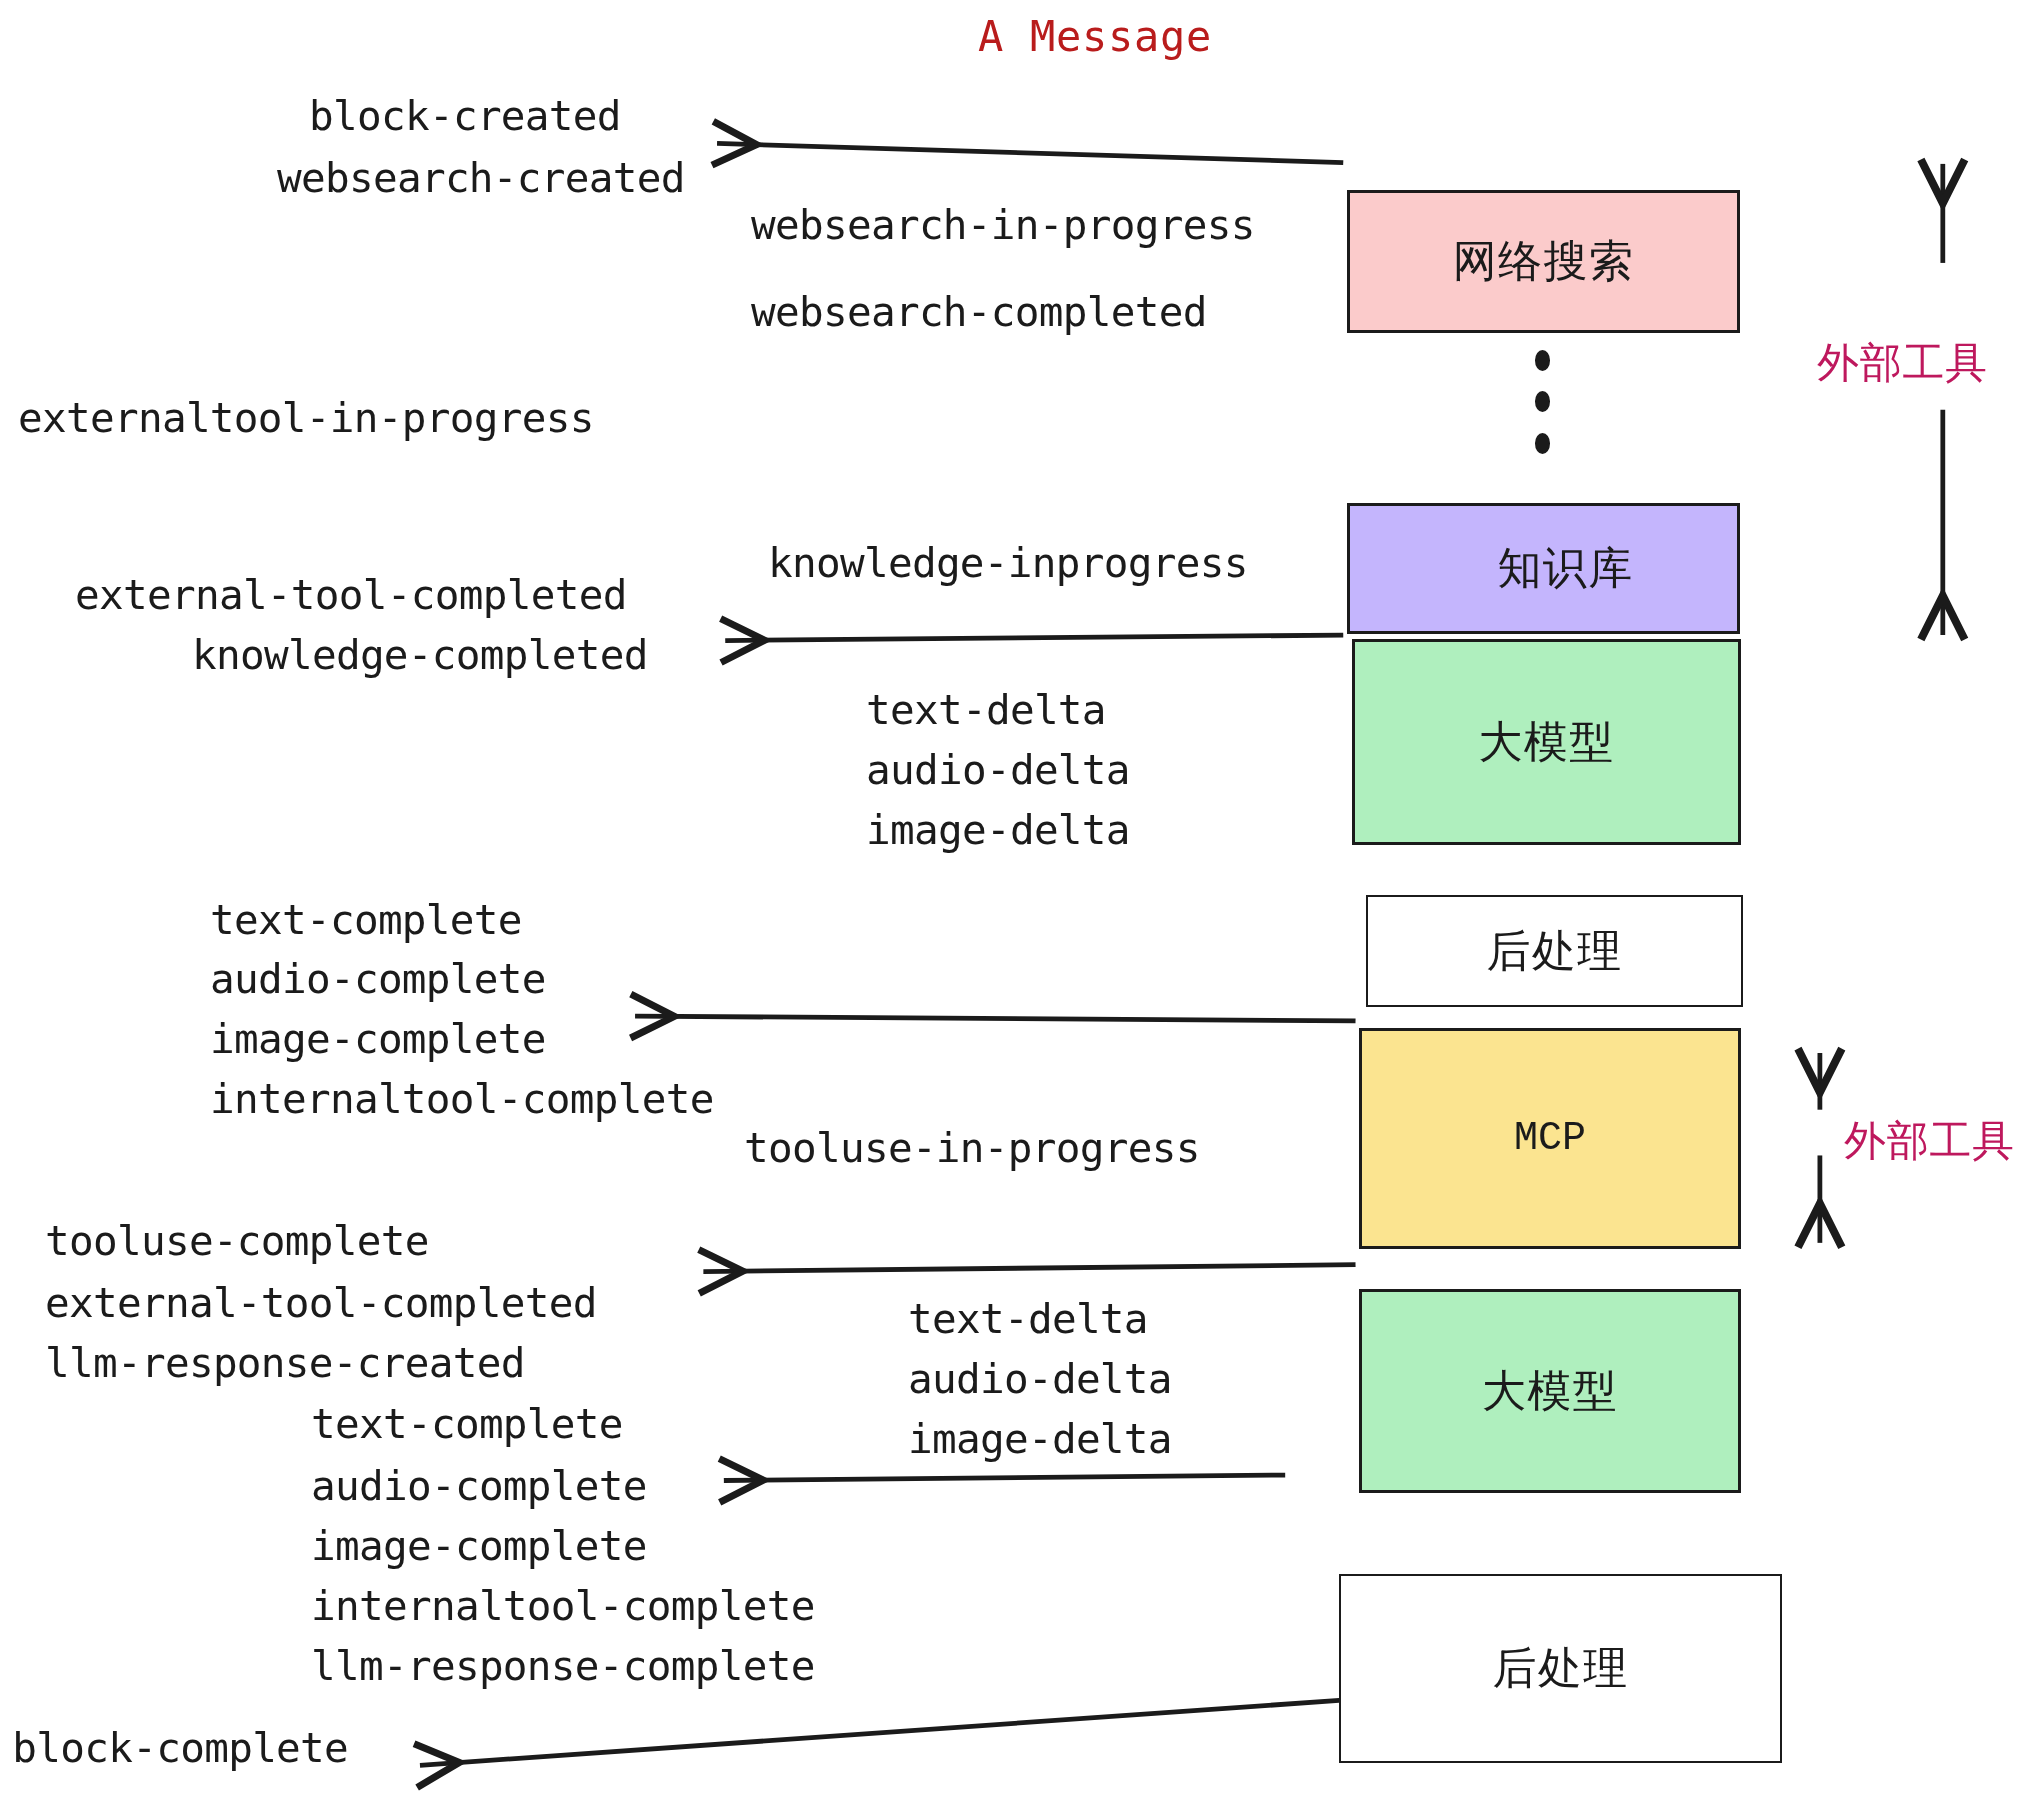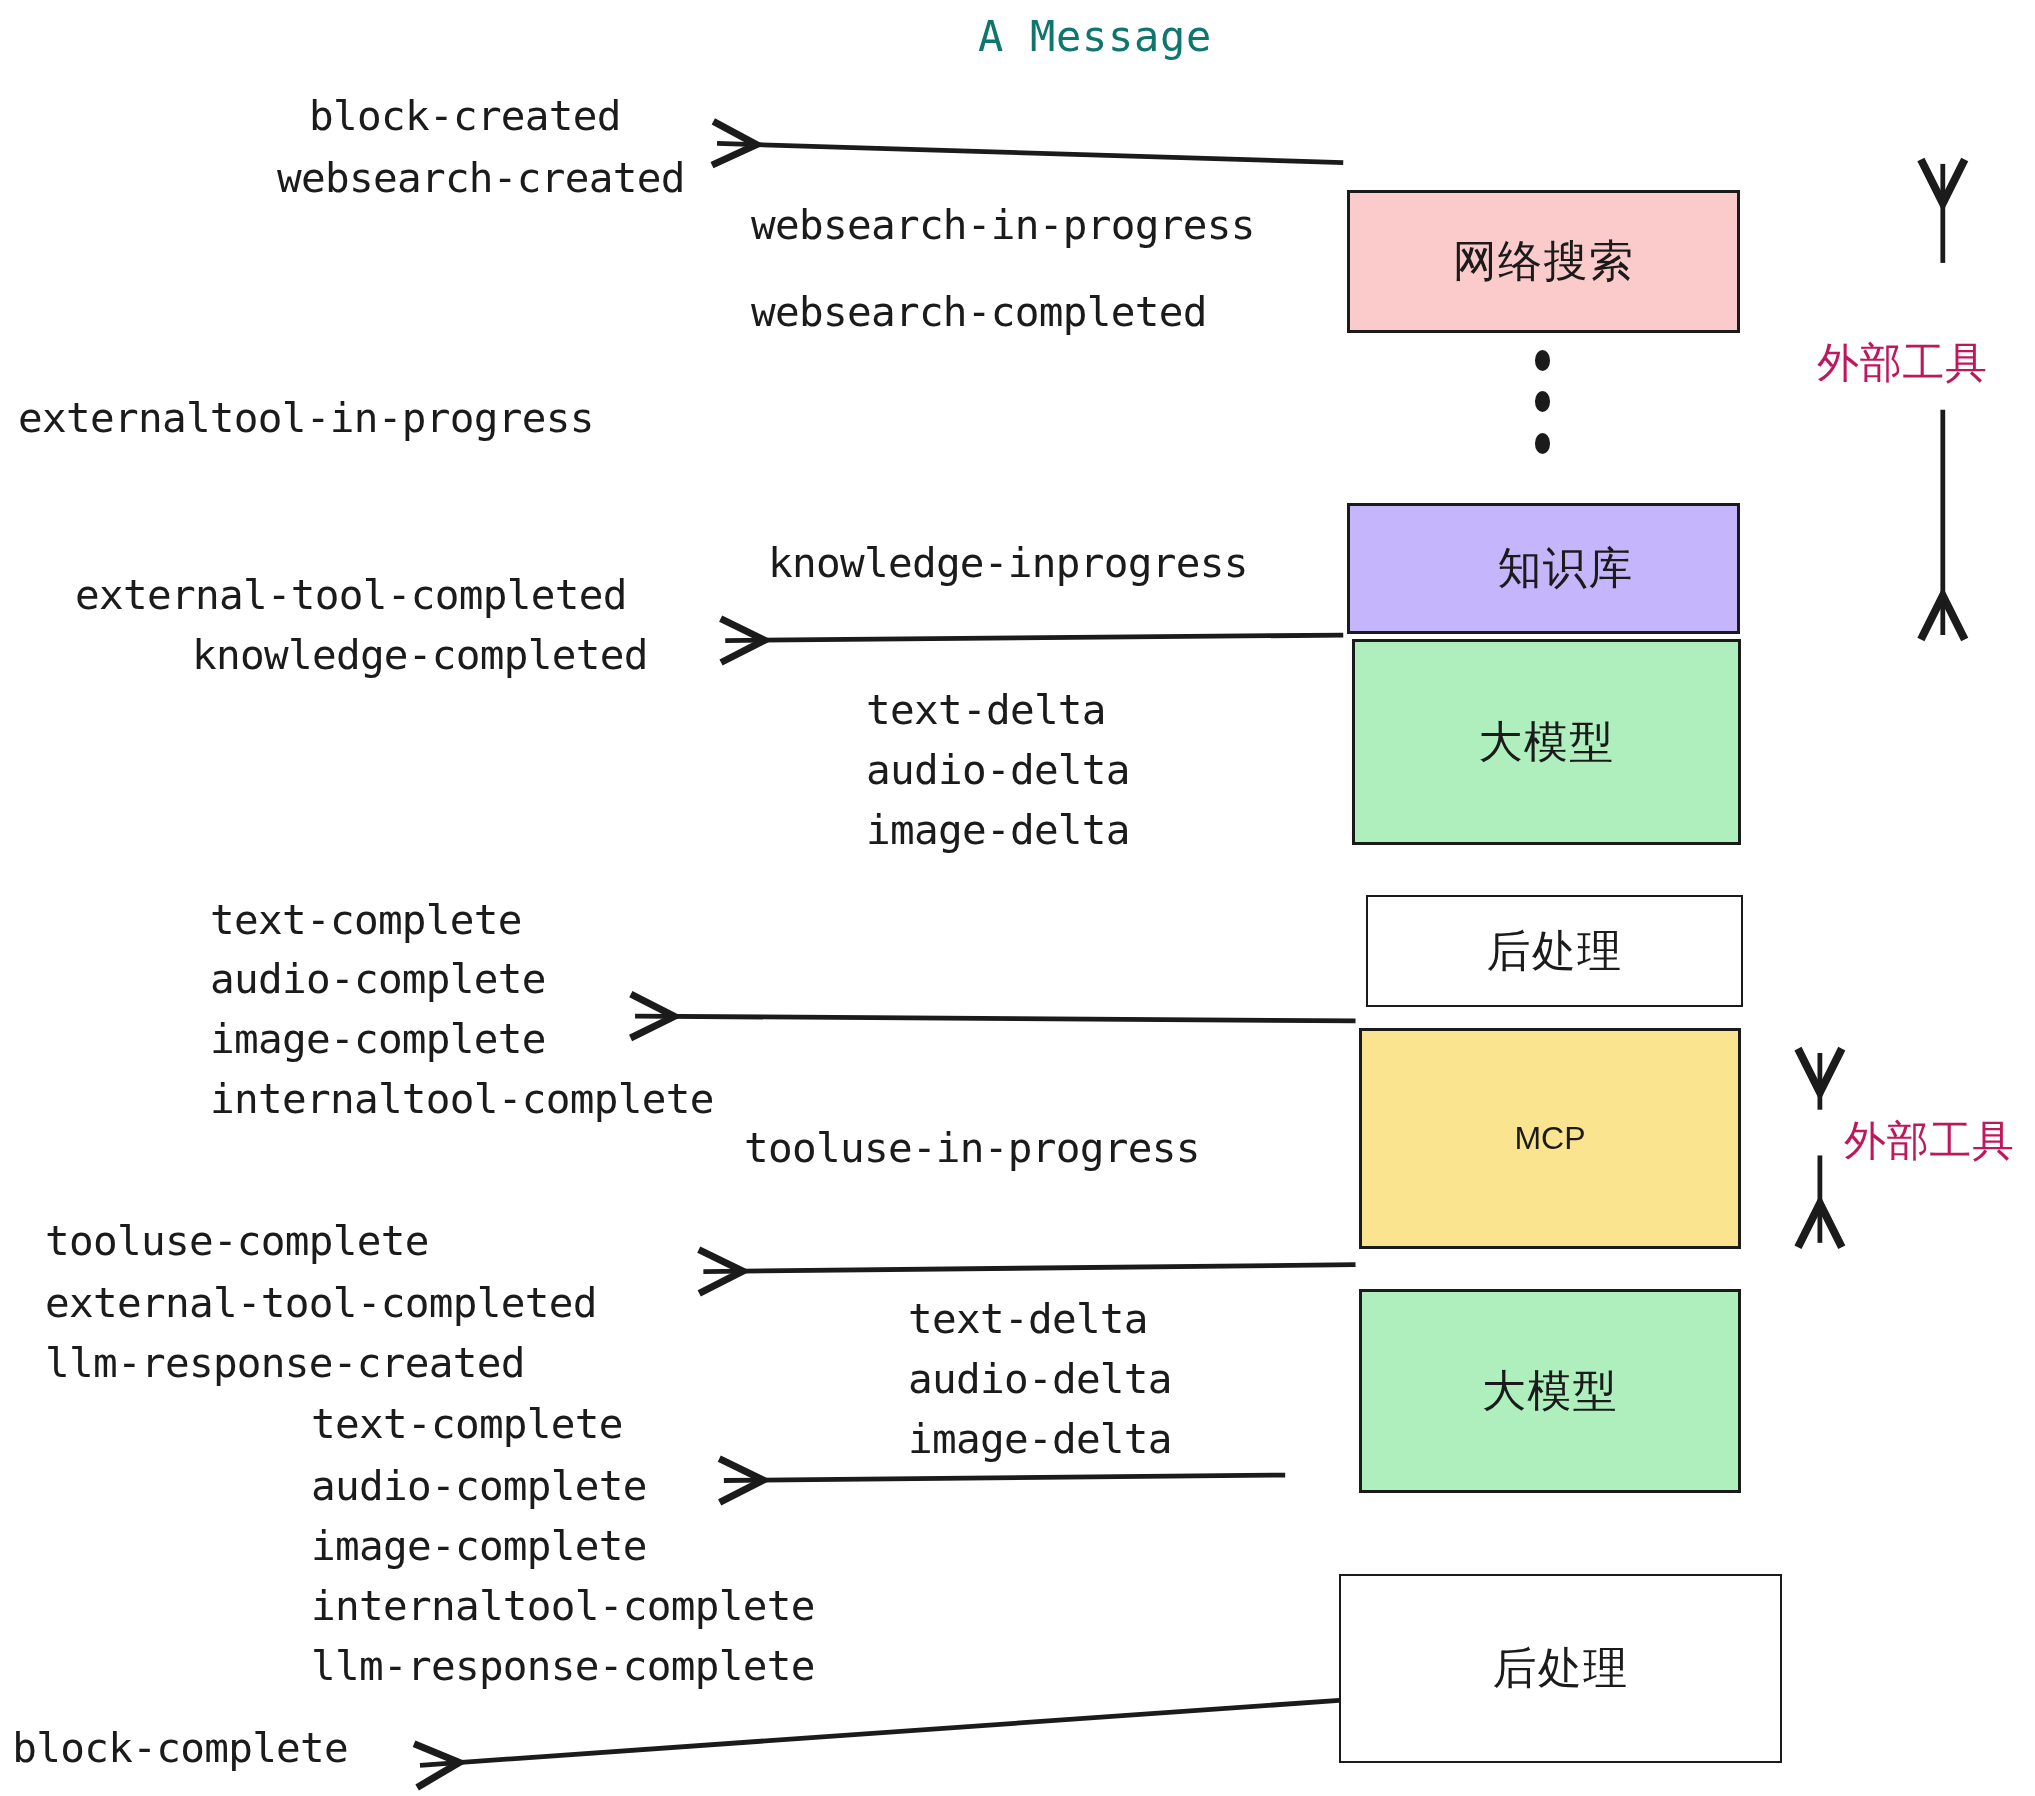--- a/index.html
+++ b/index.html
@@ -32,39 +32,39 @@
     color: #1b1b1b;
     white-space: pre;
     letter-spacing: -0.7px;
     line-height: 1;
   }
   .title {
     position: absolute;
     font-family: "DejaVu Sans Mono", monospace;
     font-size: 42px;
     font-weight: 500;
-    color: #0f766e;
+    color: #b91c1c;
     white-space: pre;
     letter-spacing: 0.7px;
   }
   .node {
     position: absolute;
     box-sizing: border-box;
     border: 3.4px solid #1b1b1b;
     display: flex;
     align-items: center;
     justify-content: center;
     font-family: "DejaVu Sans", sans-serif;
     font-size: 44px;
     color: #1b1b1b;
     letter-spacing: 1.4px;
   }
   .node.mono {
-    font-family: Liberation Sans, sans-serif;
-    font-size: 32px;
+    font-family: Liberation Mono, monospace;
+    font-size: 40px;
     letter-spacing: 0px;
   }
   .side-label {
     position: absolute;
     font-family: "DejaVu Sans", sans-serif;
     font-size: 42px;
     color: #be185d;
     white-space: pre;
     letter-spacing: 0.7px;
   }

